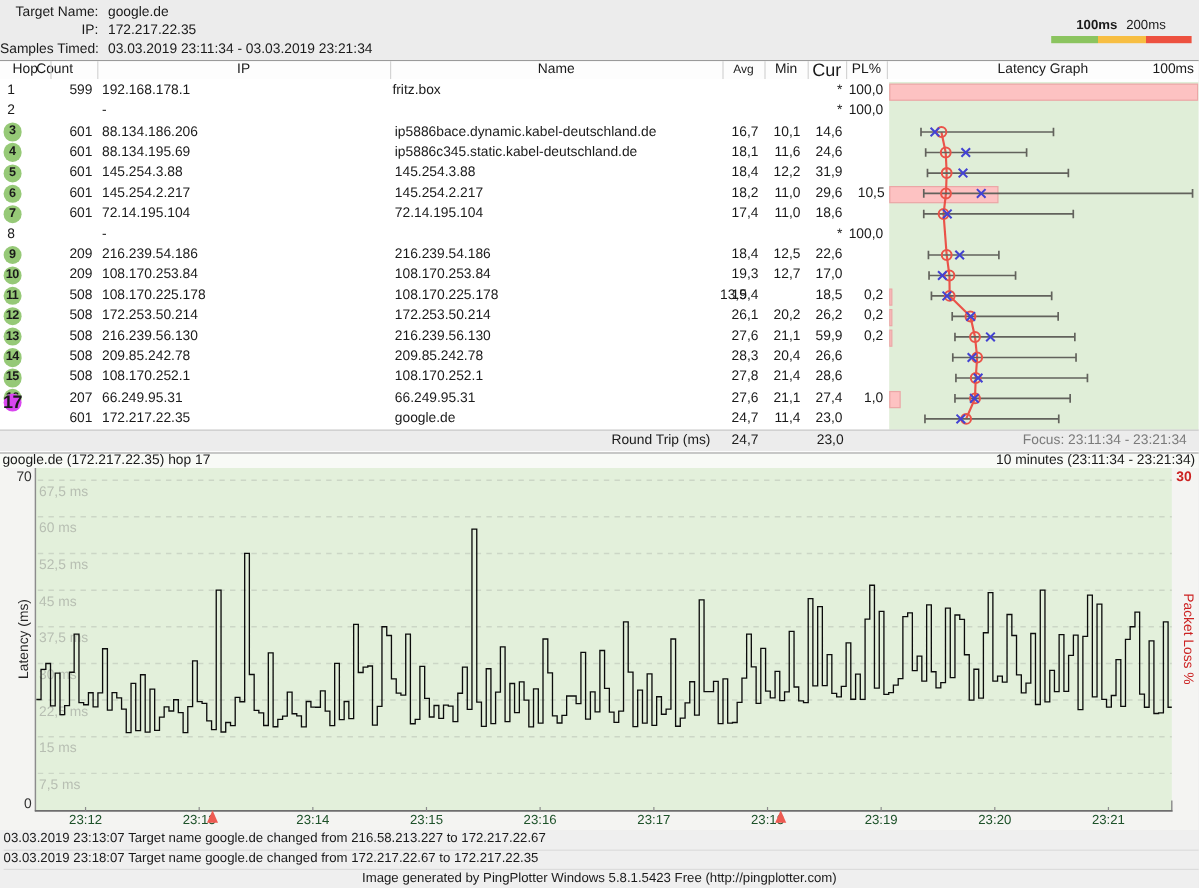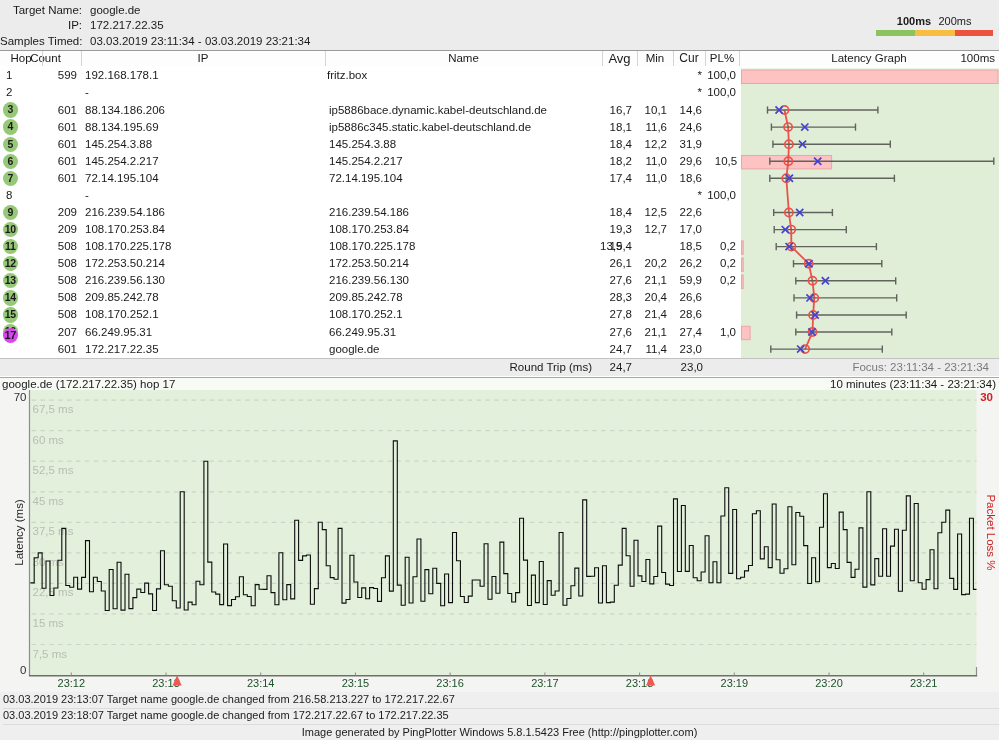--- a/index.html
+++ b/index.html
@@ -13,23 +13,23 @@
 <div style="position:absolute;left:927px;top:15px;width:56px;text-align:center;font-weight:normal;font-size:11px">200ms</div>
 <div style="position:absolute;left:876px;top:29.5px;width:38.9px;height:6px;background:#8bc45f"></div>
 <div style="position:absolute;left:914.9px;top:29.5px;width:39.7px;height:6px;background:#f7be42"></div>
 <div style="position:absolute;left:954.6px;top:29.5px;width:38.9px;height:6px;background:#ed5140"></div>
 <div style="position:absolute;left:0;top:50px;width:999px;height:1px;background:#9a9a9a"></div>
 <div style="position:absolute;left:0;top:51px;width:999px;height:16px;background:#fdfdfd;border-bottom:1.5px solid #c6c6c6"></div>
 <div style="position:absolute;left:0px;top:51px;width:42px;height:15px;line-height:15px;text-align:center;font-size:11.5px">Hop</div>
 <div style="position:absolute;left:26px;top:51px;width:39px;height:15px;line-height:15px;text-align:center;font-size:11.5px">Count</div>
 <div style="position:absolute;left:81px;top:51px;width:244px;height:15px;line-height:15px;text-align:center;font-size:11.5px">IP</div>
 <div style="position:absolute;left:325px;top:51px;width:277px;height:15px;line-height:15px;text-align:center;font-size:11.5px">Name</div>
-<div style="position:absolute;left:602px;top:51px;width:35px;height:15px;line-height:15px;text-align:center;font-size:13px">Avg</div>
+<div style="position:absolute;left:602px;top:51px;width:35px;height:15px;line-height:15px;text-align:center;font-size:10px">Avg</div>
 <div style="position:absolute;left:637px;top:51px;width:36px;height:15px;line-height:15px;text-align:center;font-size:11.5px">Min</div>
-<div style="position:absolute;left:673px;top:51px;width:32px;height:15px;line-height:15px;text-align:center;font-size:12px">Cur</div>
+<div style="position:absolute;left:673px;top:51px;width:32px;height:15px;line-height:15px;text-align:center;font-size:15px">Cur</div>
 <div style="position:absolute;left:705px;top:51px;width:34px;height:15px;line-height:15px;text-align:center;font-size:11.5px">PL%</div>
 <div style="position:absolute;left:739px;top:51px;width:260px;height:15px;line-height:15px;text-align:center;font-size:11.5px">Latency Graph</div>
 <div style="position:absolute;left:905px;top:51px;width:90px;height:15px;line-height:15px;text-align:right;font-size:11.5px">100ms</div>
 <div style="position:absolute;left:42px;top:51px;width:1px;height:15px;background:#d4d4d4"></div>
 <div style="position:absolute;left:81px;top:51px;width:1px;height:15px;background:#d4d4d4"></div>
 <div style="position:absolute;left:325px;top:51px;width:1px;height:15px;background:#d4d4d4"></div>
 <div style="position:absolute;left:602px;top:51px;width:1px;height:15px;background:#d4d4d4"></div>
 <div style="position:absolute;left:637px;top:51px;width:1px;height:15px;background:#d4d4d4"></div>
 <div style="position:absolute;left:673px;top:51px;width:1px;height:15px;background:#d4d4d4"></div>
 <div style="position:absolute;left:705px;top:51px;width:1px;height:15px;background:#d4d4d4"></div>
@@ -218,21 +218,21 @@
 <div style="position:absolute;left:600px;top:306.4px;height:17.1px;line-height:17.1px;width:67px;text-align:right">21,4</div>
 <div style="position:absolute;left:640px;top:306.4px;height:17.1px;line-height:17.1px;width:62px;text-align:right">28,6</div>
 <div style="position:absolute;left:2.5px;top:324.3px;width:15.4px;height:15.4px;background:#96c977;border-radius:50%;text-align:center;line-height:15.4px;font-size:10.5px;font-weight:bold;letter-spacing:-0.4px">16</div>
 <div style="position:absolute;left:0;top:323.5px;height:17.1px;line-height:17.1px;width:77px;text-align:right">207</div>
 <div style="position:absolute;left:85px;top:323.5px;height:17.1px;line-height:17.1px">66.249.95.31</div>
 <div style="position:absolute;left:329px;top:323.5px;height:17.1px;line-height:17.1px">66.249.95.31</div>
 <div style="position:absolute;left:560px;top:323.5px;height:17.1px;line-height:17.1px;width:72px;text-align:right">27,6</div>
 <div style="position:absolute;left:600px;top:323.5px;height:17.1px;line-height:17.1px;width:67px;text-align:right">21,1</div>
 <div style="position:absolute;left:640px;top:323.5px;height:17.1px;line-height:17.1px;width:62px;text-align:right">27,4</div>
 <div style="position:absolute;left:660px;top:323.5px;height:17.1px;line-height:17.1px;width:76px;text-align:right">1,0</div>
-<div style="position:absolute;left:2.5px;top:328px;width:15.4px;height:15.4px;background:#d946ef;border-radius:50%;text-align:center;line-height:15.4px;font-size:11px;font-weight:bold;letter-spacing:-0.4px">17</div>
+<div style="position:absolute;left:2.5px;top:328px;width:15.4px;height:15.4px;background:#d946ef;border-radius:50%;text-align:center;line-height:15.4px;font-size:15px;font-weight:bold;letter-spacing:-0.4px">17</div>
 <div style="position:absolute;left:0;top:340.6px;height:17.1px;line-height:17.1px;width:77px;text-align:right">601</div>
 <div style="position:absolute;left:85px;top:340.6px;height:17.1px;line-height:17.1px">172.217.22.35</div>
 <div style="position:absolute;left:329px;top:340.6px;height:17.1px;line-height:17.1px">google.de</div>
 <div style="position:absolute;left:560px;top:340.6px;height:17.1px;line-height:17.1px;width:72px;text-align:right">24,7</div>
 <div style="position:absolute;left:600px;top:340.6px;height:17.1px;line-height:17.1px;width:67px;text-align:right">11,4</div>
 <div style="position:absolute;left:640px;top:340.6px;height:17.1px;line-height:17.1px;width:62px;text-align:right">23,0</div>
 <div style="position:absolute;left:0;top:358px;width:999px;height:1px;background:#c2c2c2"></div>
 <div style="position:absolute;left:0;top:359px;width:999px;height:17px;background:#ececec;border-bottom:1px solid #ffffff"></div>
 <div style="position:absolute;left:440px;top:359px;width:152px;height:17px;line-height:17px;text-align:right">Round Trip (ms)</div>
 <div style="position:absolute;left:560px;top:359px;width:72px;height:17px;line-height:17px;text-align:right">24,7</div>

